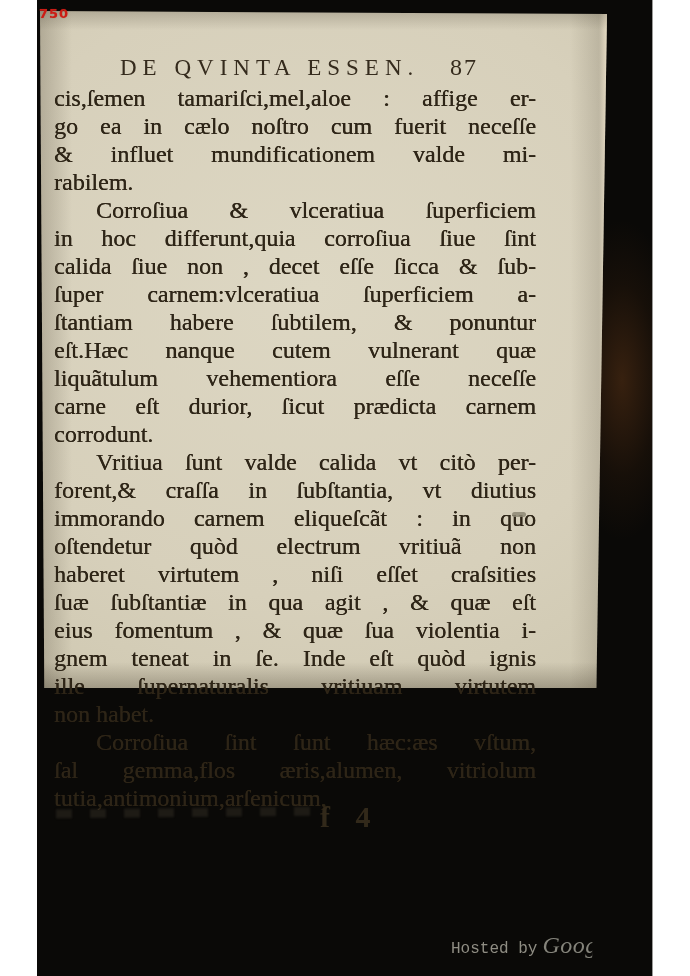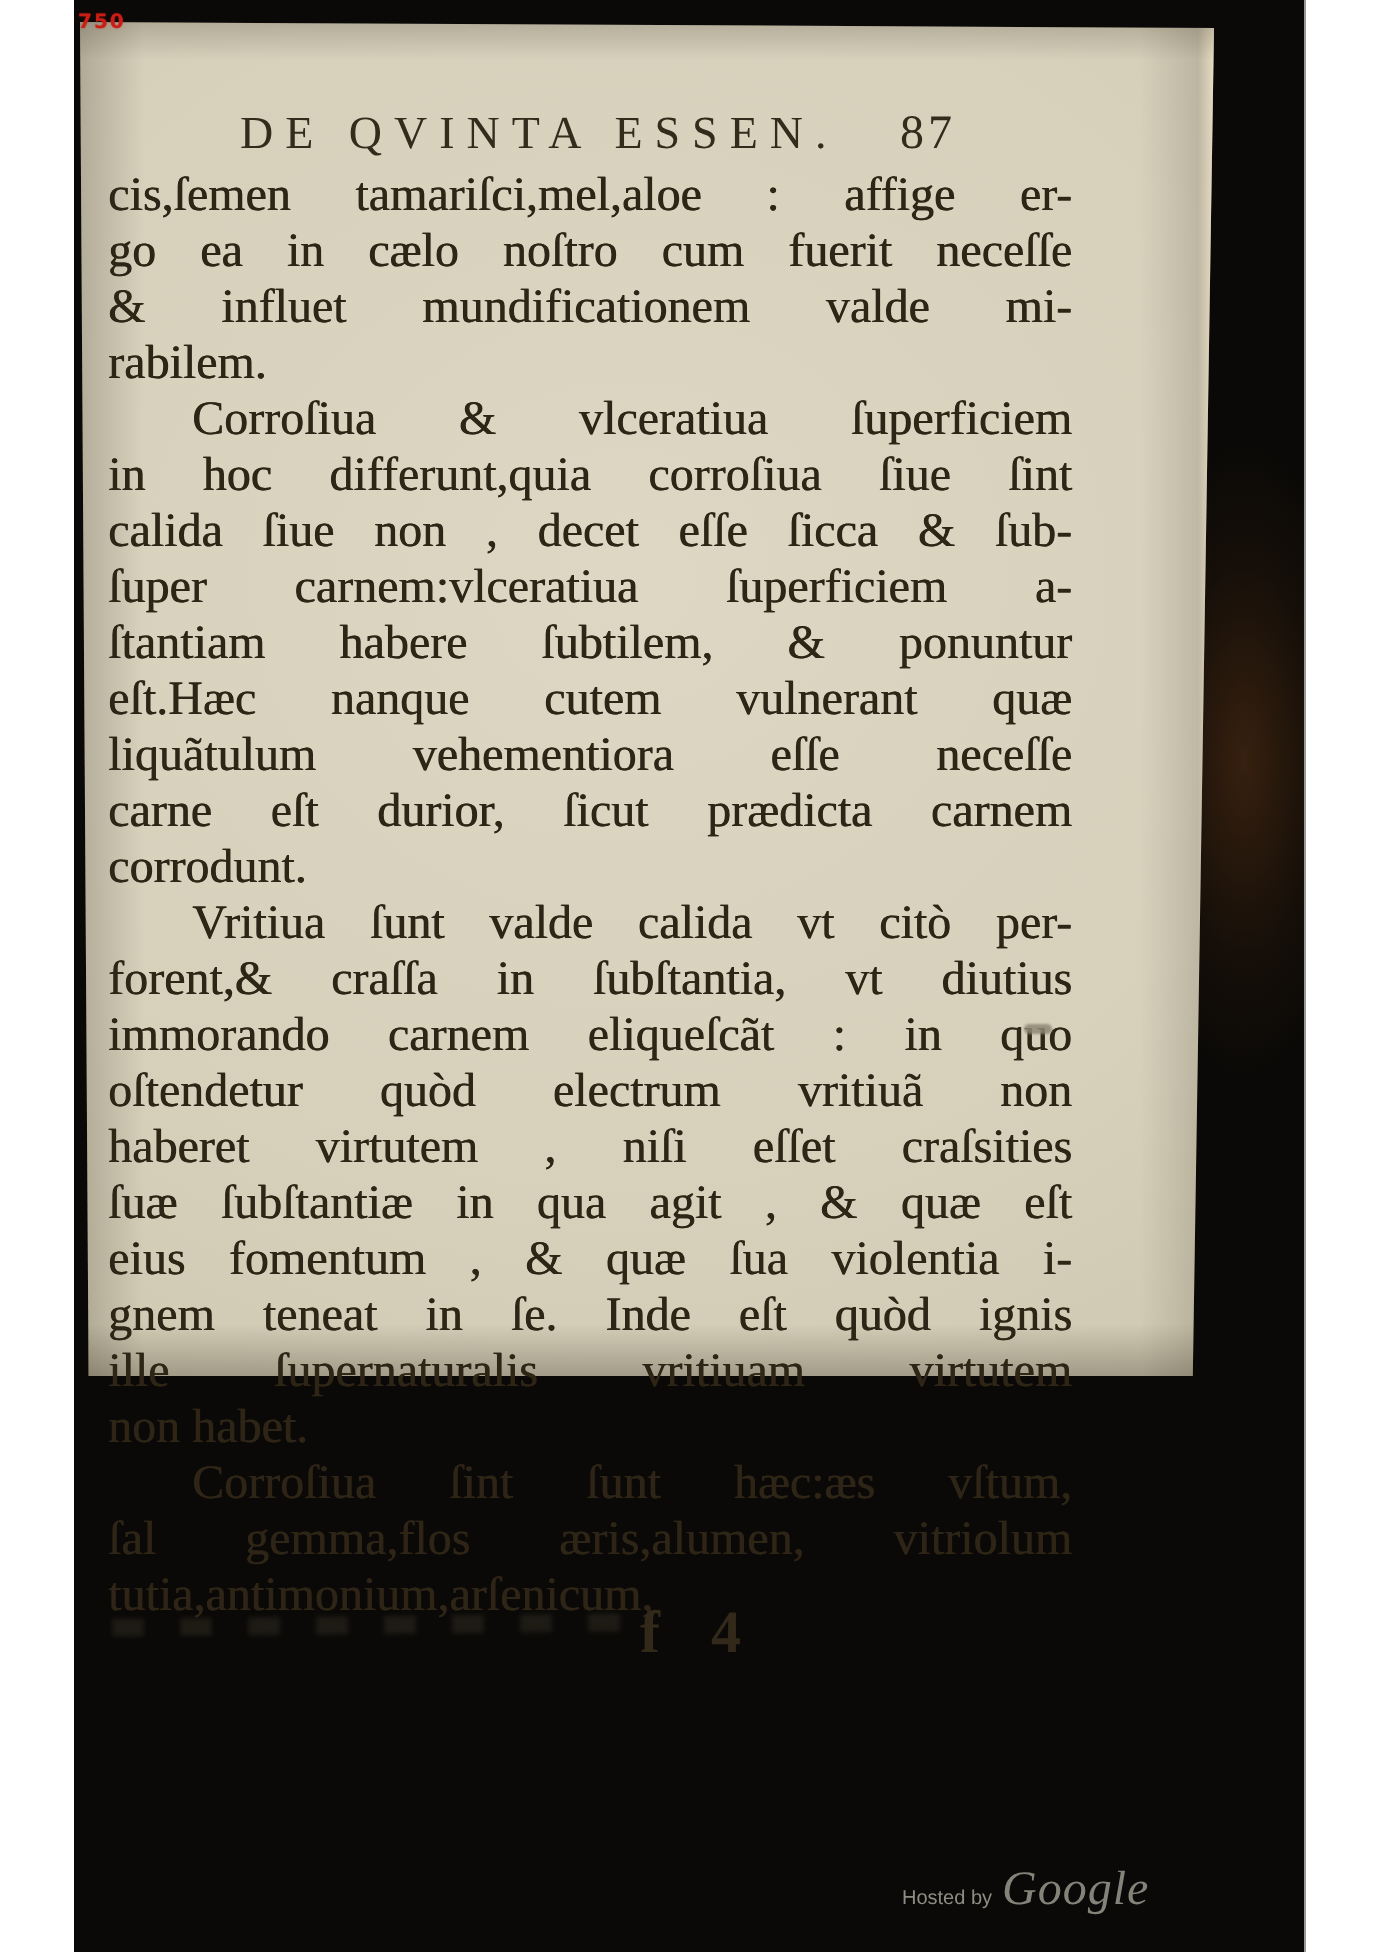--- a/index.html
+++ b/index.html
@@ -38,21 +38,21 @@
       linear-gradient(90deg, rgba(40,32,18,0.22) 0px, rgba(40,32,18,0) 34px),
       linear-gradient(270deg, rgba(70,45,25,0.30) 0px, rgba(246,231,205,0.55) 5px, rgba(40,32,18,0.14) 13px, rgba(40,32,18,0) 42px),
       radial-gradient(ellipse 120% 90% at 48% 42%, #ddd7c3 0%, #d7d0bb 50%, #cfc8b1 78%, #c3bba2 94%, #b9b098 100%);
   }
   
   .corner-marker {
     position: absolute;
     left: 39px; top: 6px;
     z-index: 6;
     font-family: "DejaVu Sans", "Liberation Sans", sans-serif;
-    font-size: 10px;
+    font-size: 13px;
     font-weight: bold;
     letter-spacing: 1px;
     color: #cc1d15;
     text-shadow: 0 0 1px rgba(204,29,21,0.6);
   }
   .running-header {
     position: absolute;
     left: 16px; top: 54px;
     width: 482px;
     display: flex;
@@ -121,22 +121,22 @@
   }
   .watermark {
     position: absolute;
     left: 413px; top: 932px;
     display: flex;
     align-items: baseline;
     gap: 5px;
     white-space: nowrap;
   }
   .watermark .prefix {
-    font-family: Liberation Sans, sans-serif;
-    font-size: 10px;
+    font-family: Liberation Mono, monospace;
+    font-size: 16px;
     color: #8f8d83;
   }
   .watermark .brand {
     font-family: "Liberation Serif", "DejaVu Serif", serif;
     font-size: 24px;
     letter-spacing: 0.5px;
     color: #84837a;
     font-style: italic;
   }
 </style>

